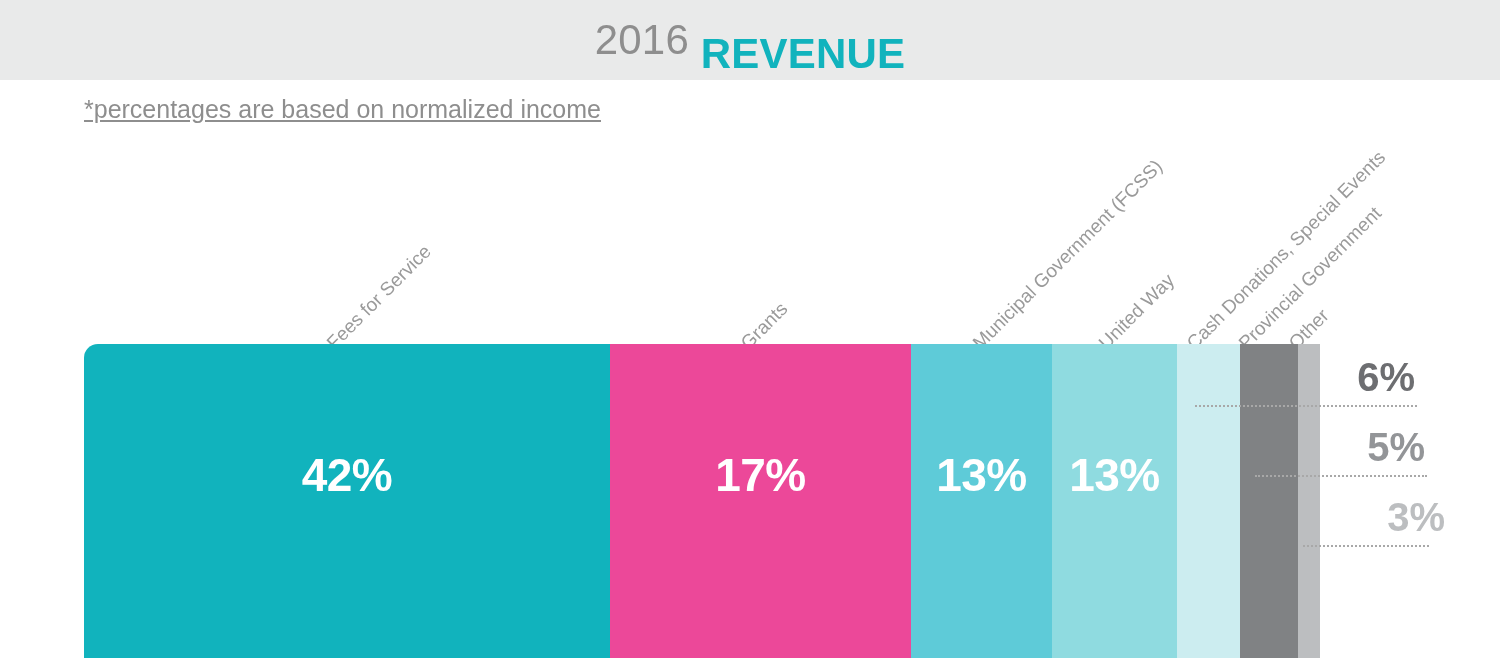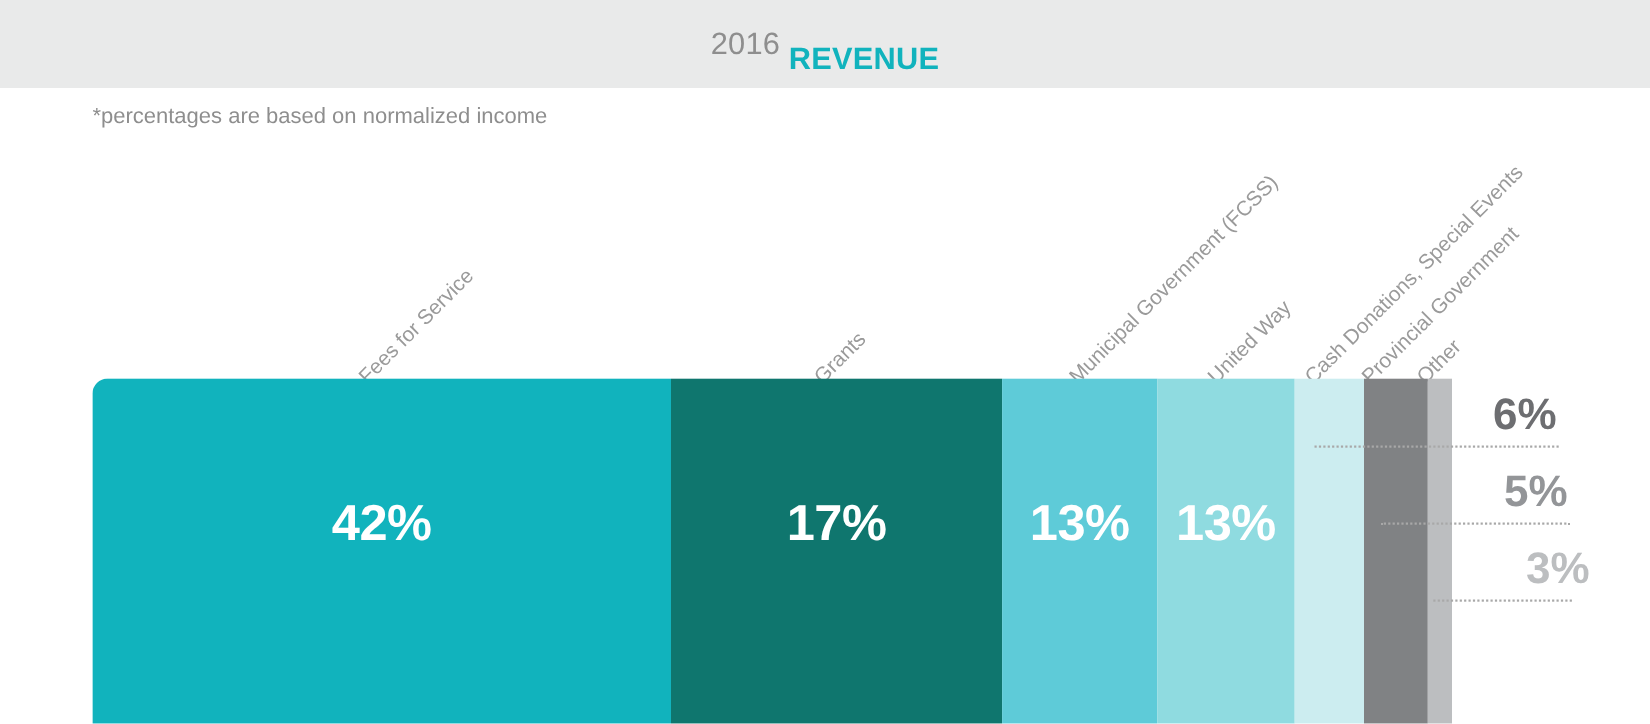--- a/index.html
+++ b/index.html
@@ -27,41 +27,42 @@
   .header-title {
     position: absolute;
     left: 0;
     top: 0;
     width: 1500px;
     height: 80px;
     display: flex;
     align-items: center;
     justify-content: center;
     white-space: pre;
-    font-size: 28px;
+    font-size: 42px;
     letter-spacing: 0.2px;
   }
   .title-year {
     color: #8e8e8e;
     font-weight: 400;
   }
   .title-word {
     color: #11b3bd;
     font-weight: bold;
     margin-top: 28px;
   }
 
   
   .footnote {
     position: absolute;
     left: 84px;
     top: 95px;
-    font-size: 20px;
+    font-size: 25px;
     color: #8e8e8e;
     white-space: nowrap;
+    text-decoration: underline;
   }
 
   
   .plot {
     position: absolute;
     left: 0;
     top: 0;
     width: 1500px;
     height: 658px;
   }
@@ -141,21 +142,21 @@
   <div class="cat-label" style="left:1198px; top:332px;">Cash Donations, Special Events</div>
 
   <div class="cat-label" style="left:1250px; top:332px;">Provincial Government</div>
 
   <div class="cat-label" style="left:1300px; top:332px;">Other</div>
 
   <div class="bar">
     <div class="seg" style="left:0px; width:526px; background:#11b3bd;">
       <span class="seg-value">42%</span>
     </div>
-    <div class="seg" style="left:526px; width:301px; background:#0f766e;">
+    <div class="seg" style="left:526px; width:301px; background:#ec4899;">
       <span class="seg-value">17%</span>
     </div>
     <div class="seg" style="left:827px; width:141px; background:#5ecbd8;">
       <span class="seg-value">13%</span>
     </div>
     <div class="seg" style="left:968px; width:125px; background:#8fdbe0;">
       <span class="seg-value">13%</span>
     </div>
     <div class="seg" style="left:1093px; width:63px; background:#ccedf0;"></div>
     <div class="seg" style="left:1156px; width:58px; background:#808284;"></div>

